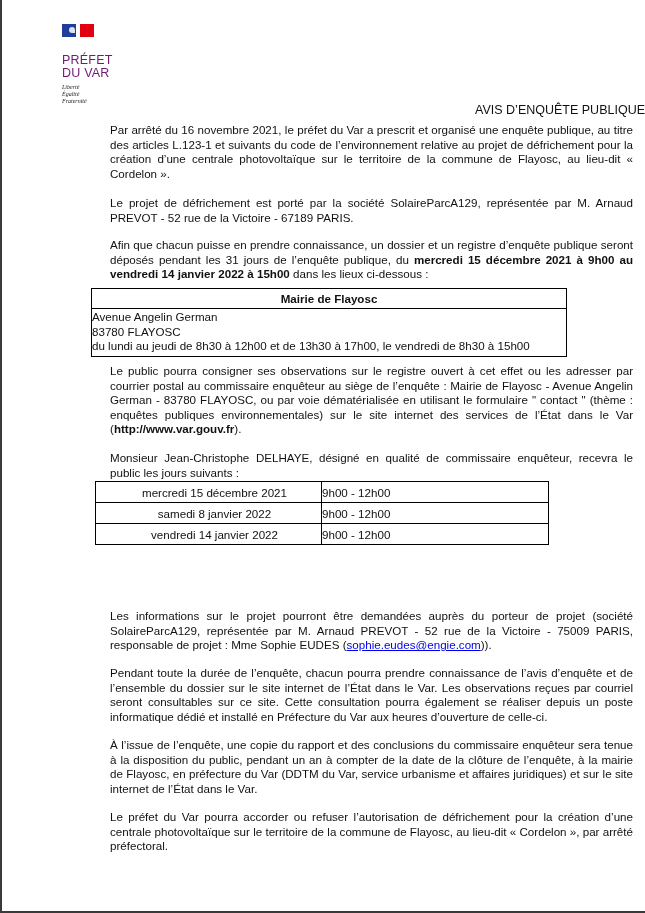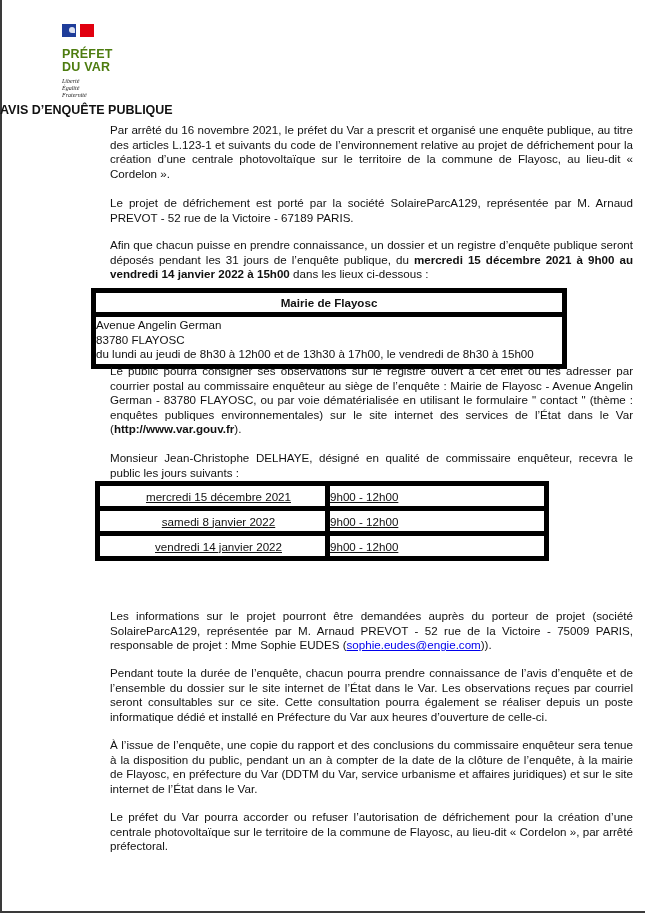--- a/index.html
+++ b/index.html
@@ -10,37 +10,37 @@
   }
   .page-border-left { position: absolute; left: 0; top: 0; width: 2px; height: 913px; background: #3a3a3a; }
   .page-border-bottom { position: absolute; left: 0; bottom: 0; width: 645px; height: 2px; background: #3a3a3a; }
 
   .logo { position: absolute; left: 62px; top: 24px; }
   .flag { display: flex; width: 32px; height: 13px; }
   .flag .blue { width: 14px; background: #1f3d9a; position: relative; }
   .flag .blue::after { content: ""; position: absolute; right: 1px; top: 3px; width: 6px; height: 6px; border-radius: 50% 50% 0 50%; background: #fff; opacity: .85; }
   .flag .gap { width: 4px; background: #fff; }
   .flag .red { width: 14px; background: #e1000f; }
-  .logo-title { font-weight: 700; font-size: 12.5px; line-height: 13px; margin-top: 11px; letter-spacing: 0.2px; color: #4d7c0f; }
+  .logo-title { font-weight: 400; font-size: 12.5px; line-height: 13px; margin-top: 17px; letter-spacing: 0.2px; color: #701a75; }
   .motto { font-family: "Liberation Serif", serif; font-style: italic; font-size: 6px; line-height: 7px; margin-top: 4px; color: #222; }
 
-  .title { position: absolute; top: 103px; left: 0; width: 645px; text-align: left; font-weight: 700; font-size: 12.5px; }
+  .title { position: absolute; top: 103px; left: 0; width: 645px; text-align: right; font-weight: 400; font-size: 12.5px; }
 
   .para { position: absolute; left: 62px; width: 523px; font-size: 11.6px; line-height: 14.6px; text-align: justify; margin-left: 48px; }
   .para b { font-weight: 700; }
   .para a { color: #0000ee; text-decoration: underline; }
 
   table { position: absolute; border-collapse: collapse; font-size: 11.6px; }
-  td, th { border: 5px solid #000000; padding: 0; }
+  td, th { border: 1px solid #000000; padding: 0; }
   .t1 { left: 91px; top: 288px; width: 476px; }
   .t1 th { height: 19px; text-align: center; font-weight: 700; }
   .t1 td { line-height: 14.6px; padding: 1px 0 2px 0; }
   .t2 { left: 95px; top: 481px; width: 454px; }
   .t2 th { height: 20px; font-weight: 700; text-align: center; }
-  .t2 td { height: 20px; text-decoration: underline; }
+  .t2 td { height: 20px; }
   .t2 td.date { padding-left: 12px; width: 213px; text-align: center; }
   .t2 td.hours { text-align: left; }
 </style>
 </head>
 <body>
 
 <div class="page-border-left"></div>
 <div class="page-border-bottom"></div>
 
 <div class="logo">

